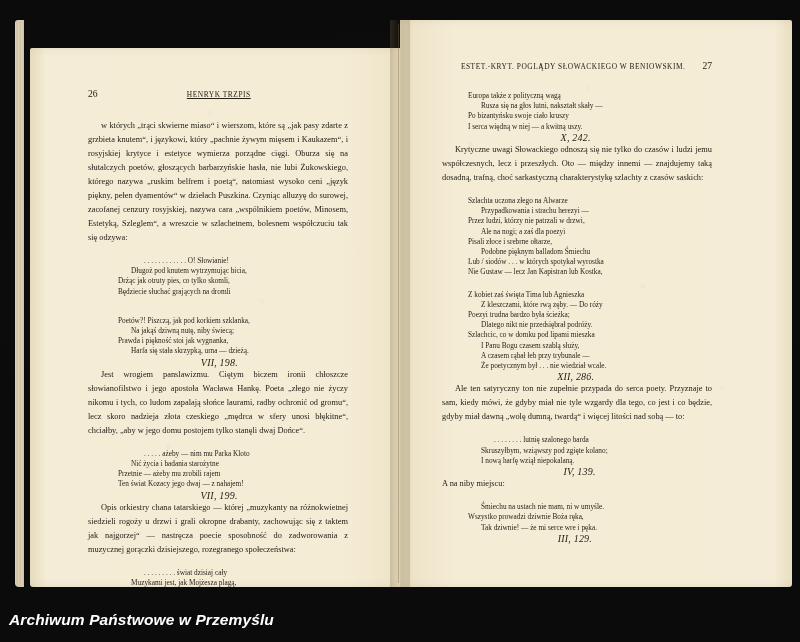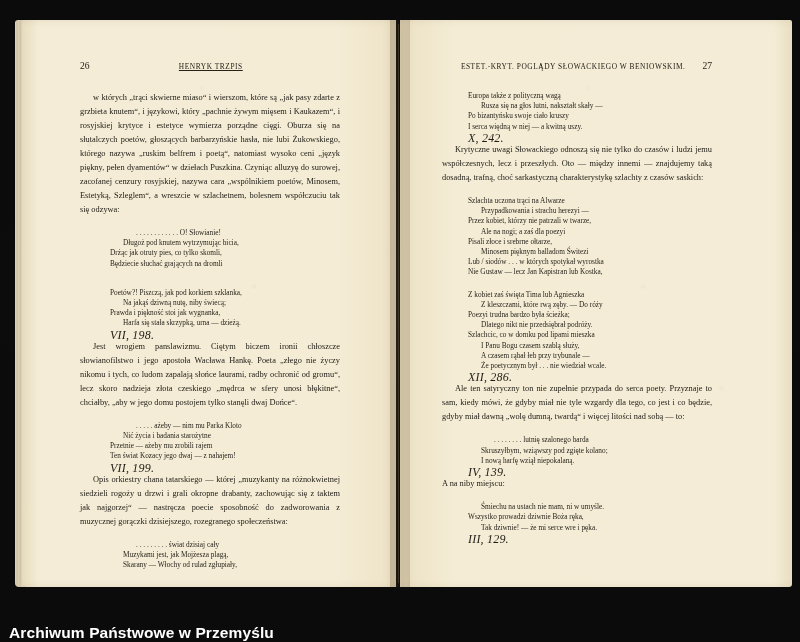--- a/index.html
+++ b/index.html
@@ -46,26 +46,27 @@
   .edge-stack.right { right: -7px; border-radius: 0 3px 4px 0; }
 
   .leaf {
     position: absolute;
     top: 0;
     bottom: 0;
     background: #f3ead2;
     overflow: hidden;
   }
   .leaf.verso {
-    left: 0;
+    left: 8px;
     width: 374px;
     border-radius: 2px 0 0 3px;
     background:
       linear-gradient(to right, #e6dbbe 0px, #f4ecd6 16px, #f4ecd5 84%, #eee3c7 100%);
     box-shadow: inset -7px 0 14px -8px rgba(90,70,40,.45);
+    margin-top: 28px;
   }
   .leaf.recto {
     left: 378px;
     width: 392px;
     border-radius: 0 2px 3px 0;
     background:
       linear-gradient(to left, #e9dec1 0px, #f4ecd6 18px, #f4ecd5 86%, #ece1c4 100%);
     box-shadow: inset 7px 0 14px -8px rgba(90,70,40,.42);
   }
   
@@ -154,21 +155,22 @@
     color: #221e17;
   }
   .verse .v {
     white-space: pre-wrap;
     margin: 0;
   }
   .verse .v.ind { padding-left: 13px; }
   .verse .v.ind2 { padding-left: 26px; }
   .cite {
     font-style: italic;
-    font-size: 12px;
+    font-size: 10px;
+    text-align: right;
     margin-top: 1px;
     padding-right: 12px;
     letter-spacing: .2px;
   }
   .gap { height: 8px; }
   .gap-lg { height: 12px; }
 
   .inline-note {
     font-size: 8.35px;
     line-height: 11.55px;
@@ -182,21 +184,22 @@
 
   
   #watermark {
     position: absolute;
     left: 0;
     bottom: 0;
     width: 800px;
     height: 44px;
     background: #0b0b0b;
     display: flex;
-    align-items: flex-end;
+    align-items: center;
+    font-style: italic;
   }
   #watermark .wm-text {
     font-family: "Liberation Sans", sans-serif;
     font-size: 15.5px;
     font-weight: 700;
     color: #ffffff;
     padding-left: 9px;
     letter-spacing: .1px;
   }
 </style>
@@ -285,26 +288,26 @@
             <div class="v">Po bizantyńsku swoje ciało kruszy</div>
             <div class="v">I serca więdną w niej — a kwitną uszy.</div>
             <div class="cite">X, 242.</div>
           </div>
         </div>
 
         <p class="prose inline-note">Krytyczne uwagi Słowackiego odnoszą się nie tylko do czasów i ludzi jemu współczesnych, lecz i przeszłych. Oto — między innemi — znajdujemy taką dosadną, trafną, choć sarkastyczną charakterystykę szlachty z czasów saskich:</p>
 
         <div class="verse-wrap">
           <div class="verse">
-            <div class="v">Szlachta uczona trąci na Alwarze</div>
+            <div class="v">Szlachta uczona złego na Alwarze</div>
             <div class="v ind">Przypadkowania i strachu herezyi —</div>
-            <div class="v">Przez kobiet, którzy nie patrzali w twarze,</div>
+            <div class="v">Przez ludzi, którzy nie patrzali w drzwi,</div>
             <div class="v ind">Ale na nogi; a zaś dla poezyi</div>
             <div class="v">Pisali złoce i srebrne ołtarze,</div>
-            <div class="v ind">Minosem pięknym balladom Świtezi</div>
+            <div class="v ind">Podobne pięknym balladom Śmiechu</div>
             <div class="v">Lub / siodów . . . w których spotykał wyrostka</div>
             <div class="v">Nie Gustaw — lecz Jan Kapistran lub Kostka,</div>
           </div>
         </div>
 
         <div class="gap-lg"></div>
 
         <div class="verse-wrap">
           <div class="verse" style="margin-top:0">
             <div class="v">Z kobiet zaś święta Tima lub Agnieszka</div>

